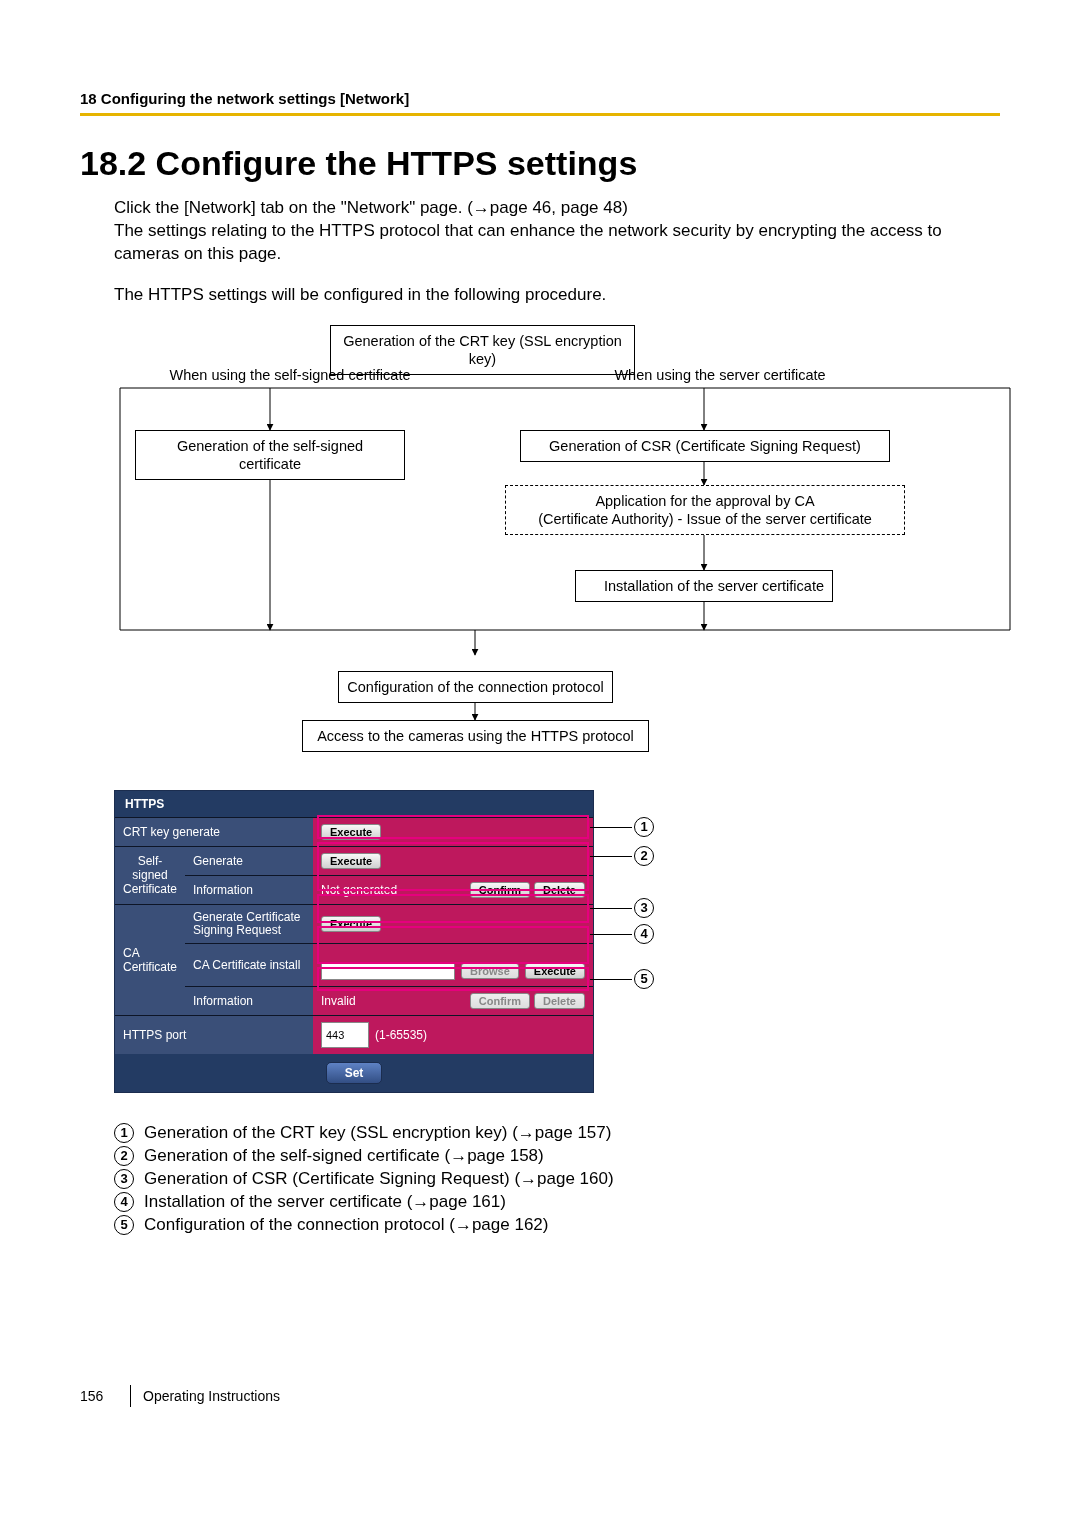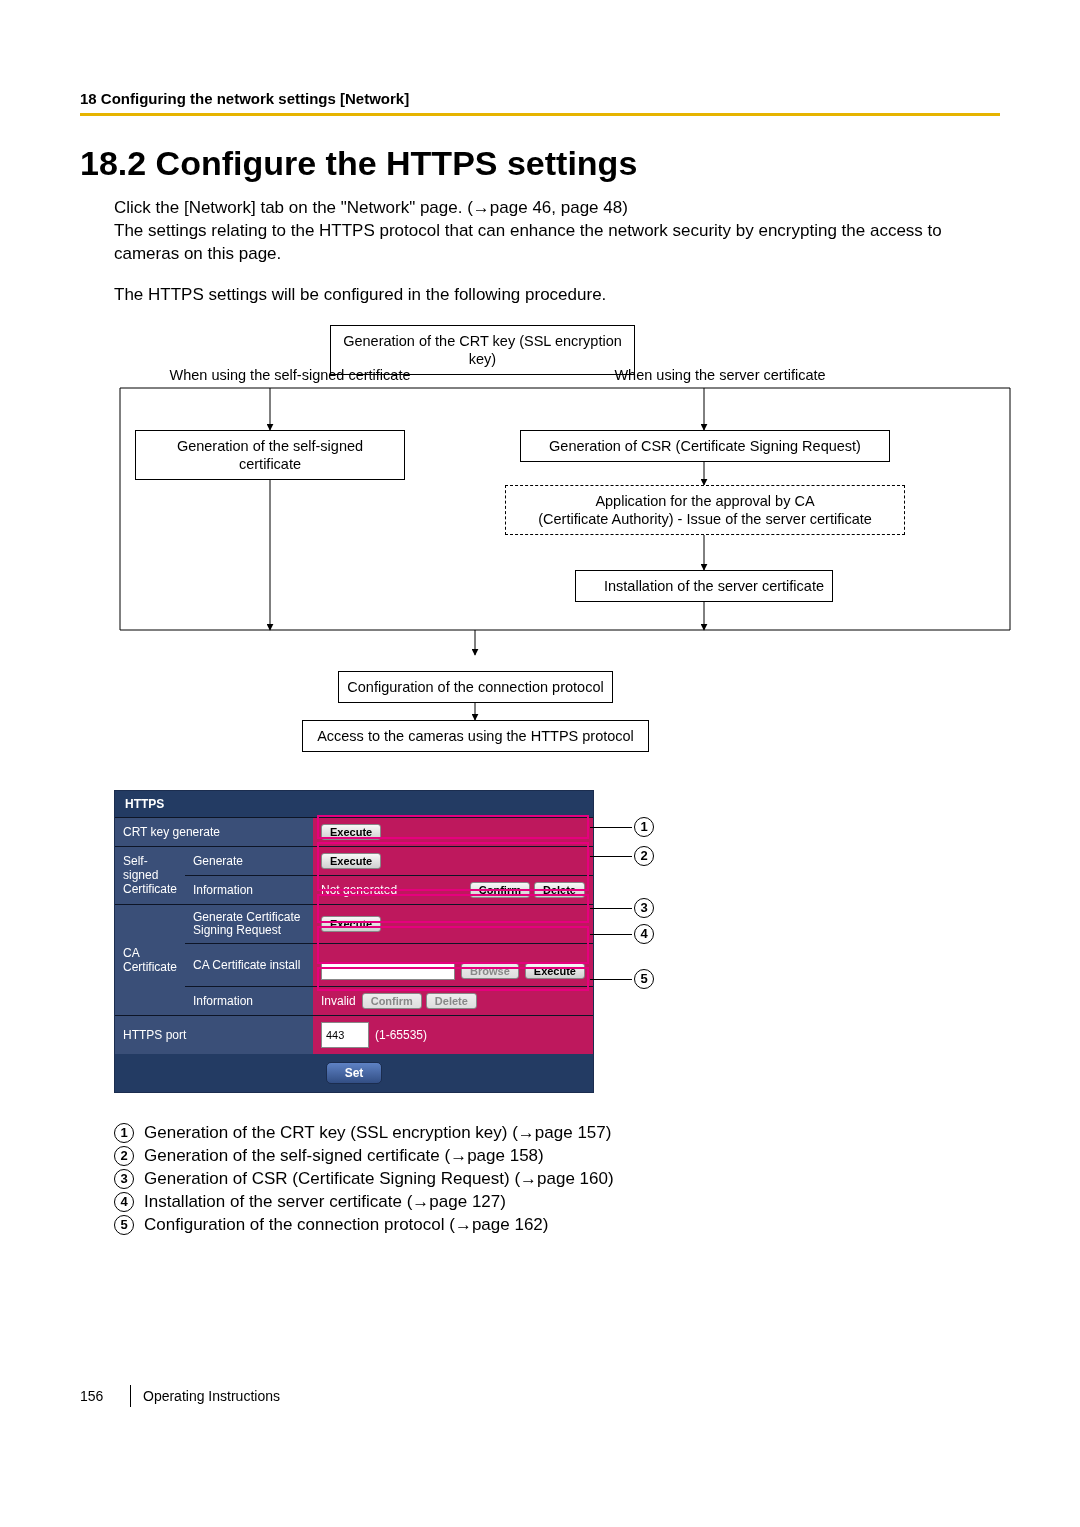--- a/index.html
+++ b/index.html
@@ -102,21 +102,21 @@
     <div class="ph">HTTPS</div>
 
     <div class="prow">
       <div class="cell c-l" style="width:198px;">CRT key generate</div>
       <div class="cell c-r">
           <button class="btn">Execute</button>
         </div>
     </div>
 
     <div class="prow">
-      <div class="cell c-l" style="flex-direction:column; align-items:flex-start; justify-content:center;">Self-signed Certificate</div>
+      <div class="cell c-l" style="flex-direction:column; align-items:flex-start; justify-content:center;text-align:center;">Self-signed Certificate</div>
       <div style="flex:1;">
         <div style="display:flex; border-bottom:1px solid #0d1526;">
           <div class="cell c-m">Generate</div>
           <div class="cell c-r">
               <button class="btn">Execute</button>
             </div>
         </div>
         <div style="display:flex;">
           <div class="cell c-m">Information</div>
           <div class="cell c-r" style="justify-content:space-between;">
@@ -142,21 +142,21 @@
         <div style="display:flex; border-bottom:1px solid #0d1526;">
           <div class="cell c-m">CA Certificate install</div>
           <div class="cell c-r" style="padding-top:18px; justify-content:flex-end;">
             <div class="wi"></div>
             <button class="btn gray">Browse</button>
             <button class="btn">Execute</button>
           </div>
         </div>
         <div style="display:flex;">
           <div class="cell c-m">Information</div>
-          <div class="cell c-r" style="justify-content:flex-start;">
+          <div class="cell c-r" style="justify-content:space-between;">
             <span class="rtxt">Invalid</span>
             <span style="display:flex; gap:4px;">
               <button class="btn gray">Confirm</button>
               <button class="btn gray">Delete</button>
             </span>
           </div>
         </div>
       </div>
     </div>
 
@@ -198,21 +198,21 @@
   <div class="ni">
       <div class="b">2</div>
       <div class="t">Generation of the self-signed certificate (→page 158)</div>
     </div>
   <div class="ni">
       <div class="b">3</div>
       <div class="t">Generation of CSR (Certificate Signing Request) (→page 160)</div>
     </div>
   <div class="ni">
       <div class="b">4</div>
-      <div class="t">Installation of the server certificate (→page 127)</div>
+      <div class="t">Installation of the server certificate (→page 161)</div>
     </div>
   <div class="ni">
       <div class="b">5</div>
       <div class="t">Configuration of the connection protocol (→page 162)</div>
     </div>
 </div>
 
 <div class="pgfoot">
   <span class="pn">156</span>
   <span class="bar"></span>

